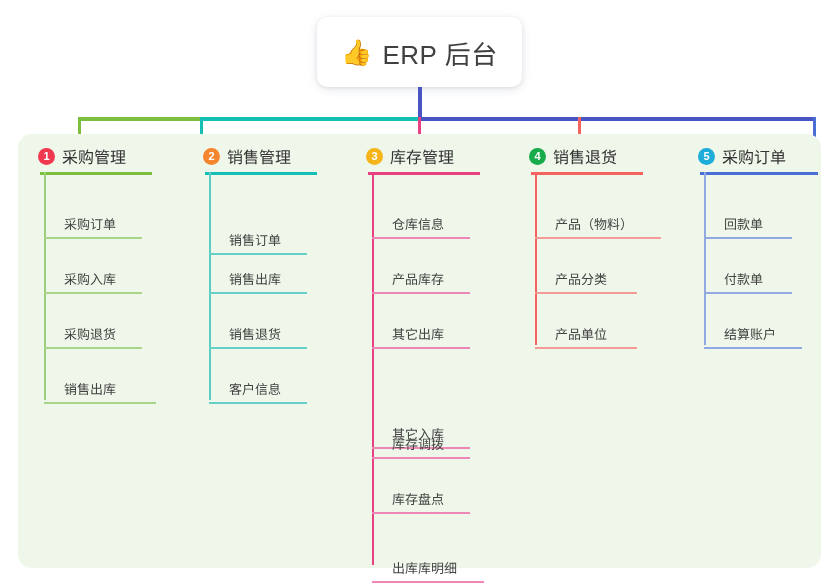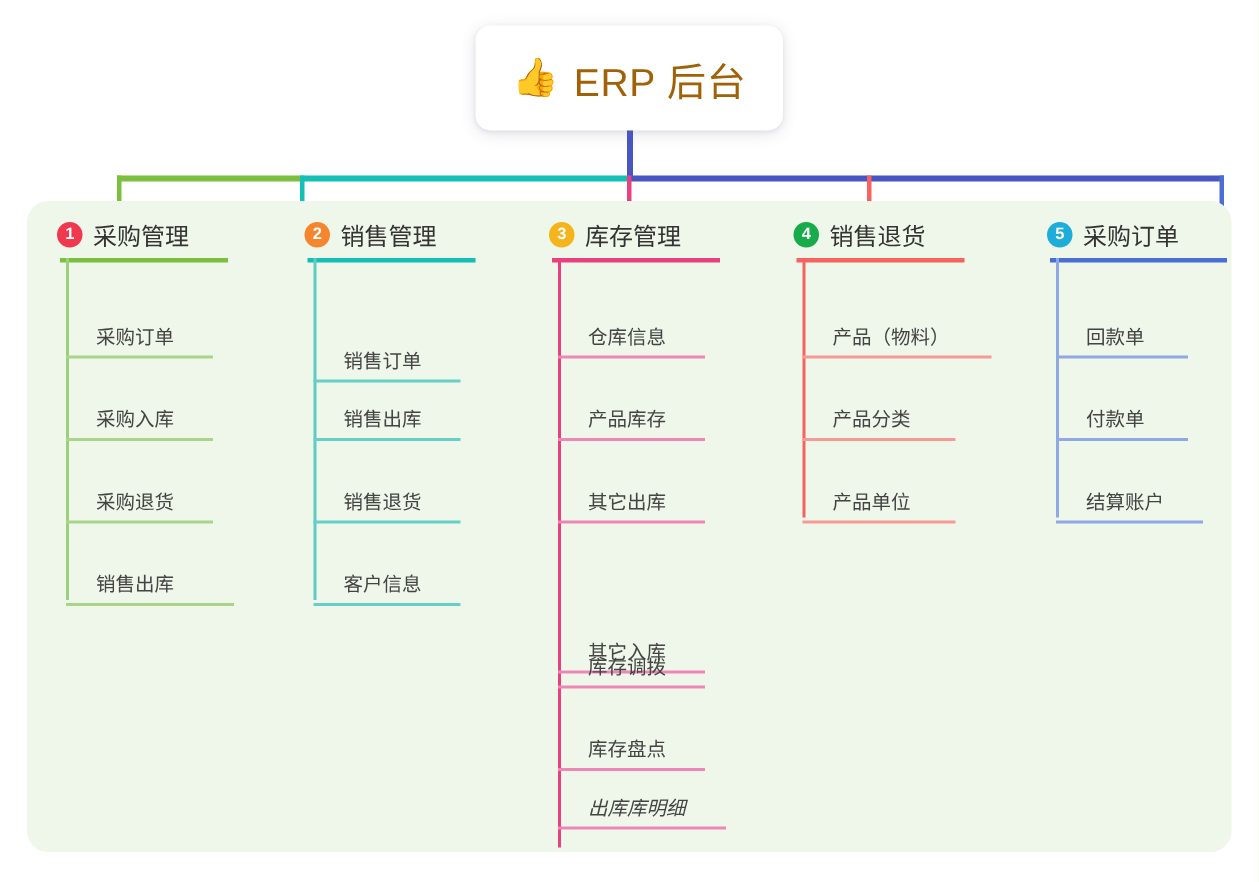--- a/index.html
+++ b/index.html
@@ -38,21 +38,21 @@
     gap: 10px;
     box-sizing: border-box;
   }
   .title-emoji {
     font-size: 25px;
     line-height: 1;
     display: inline-block;
   }
   .title-text {
     font-size: 26px;
-    color: #a16207;
+    color: #404040;
     letter-spacing: 0.5px;
     white-space: nowrap;
   }
 
   
   .trunk {
     position: absolute;
     left: 418px;
     top: 87px;
     width: 4px;
@@ -244,21 +244,21 @@
             <div class="item-rule" style="width: 98px; background: rgb(238, 135, 181);"></div>
           </div>
           <div class="item" style="top: 295px; height: 30px; width: 104px;">
             <div class="item-label">库存调拨</div>
             <div class="item-rule" style="width: 98px; background: rgb(238, 135, 181);"></div>
           </div>
           <div class="item" style="top: 350px; height: 30px; width: 104px;">
             <div class="item-label">库存盘点</div>
             <div class="item-rule" style="width: 98px; background: rgb(238, 135, 181);"></div>
           </div>
-          <div class="item" style="top: 389px; height: 30px; width: 118px; font-style: italic;">
+          <div class="item" style="top: 419px; height: 30px; width: 118px;">
             <div class="item-label">出库库明细</div>
             <div class="item-rule" style="width: 112px; background: rgb(238, 135, 181);"></div>
           </div>
         </div>
         <div class="column" style="left: 511px;">
           <div class="col-header">
             <span class="badge" style="background: rgb(23, 171, 74);">4</span>
             <span class="col-title">销售退货</span>
           </div>
           <div class="header-rule" style="width: 112px; background: rgb(244, 99, 94);"></div>

